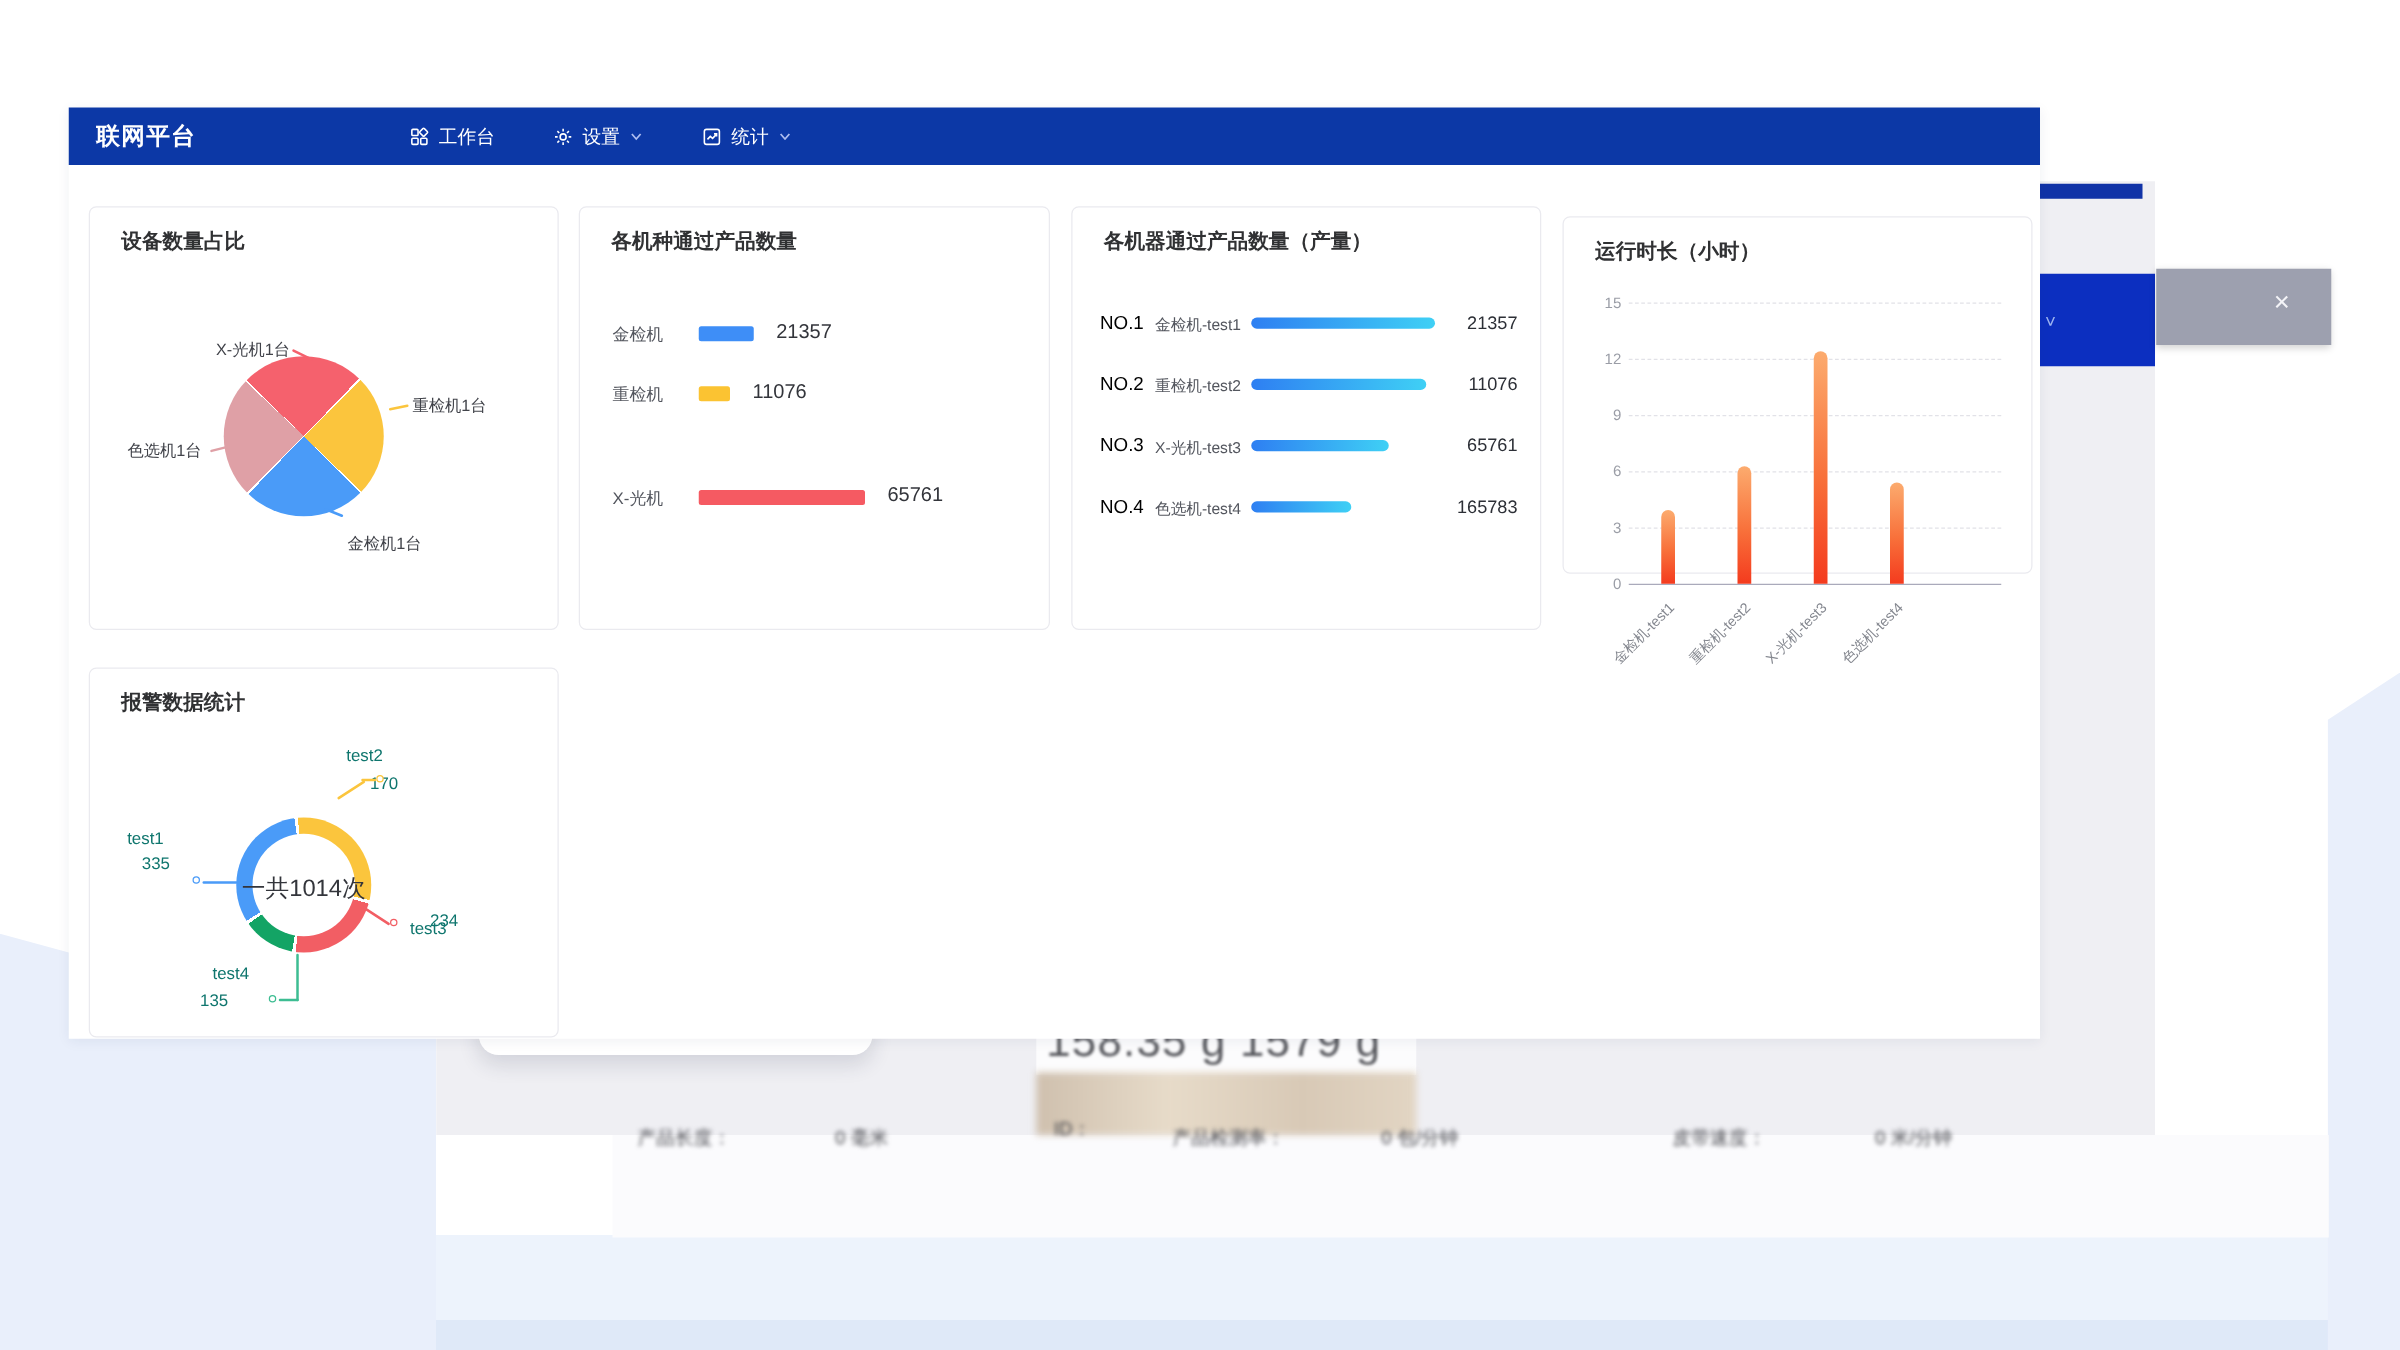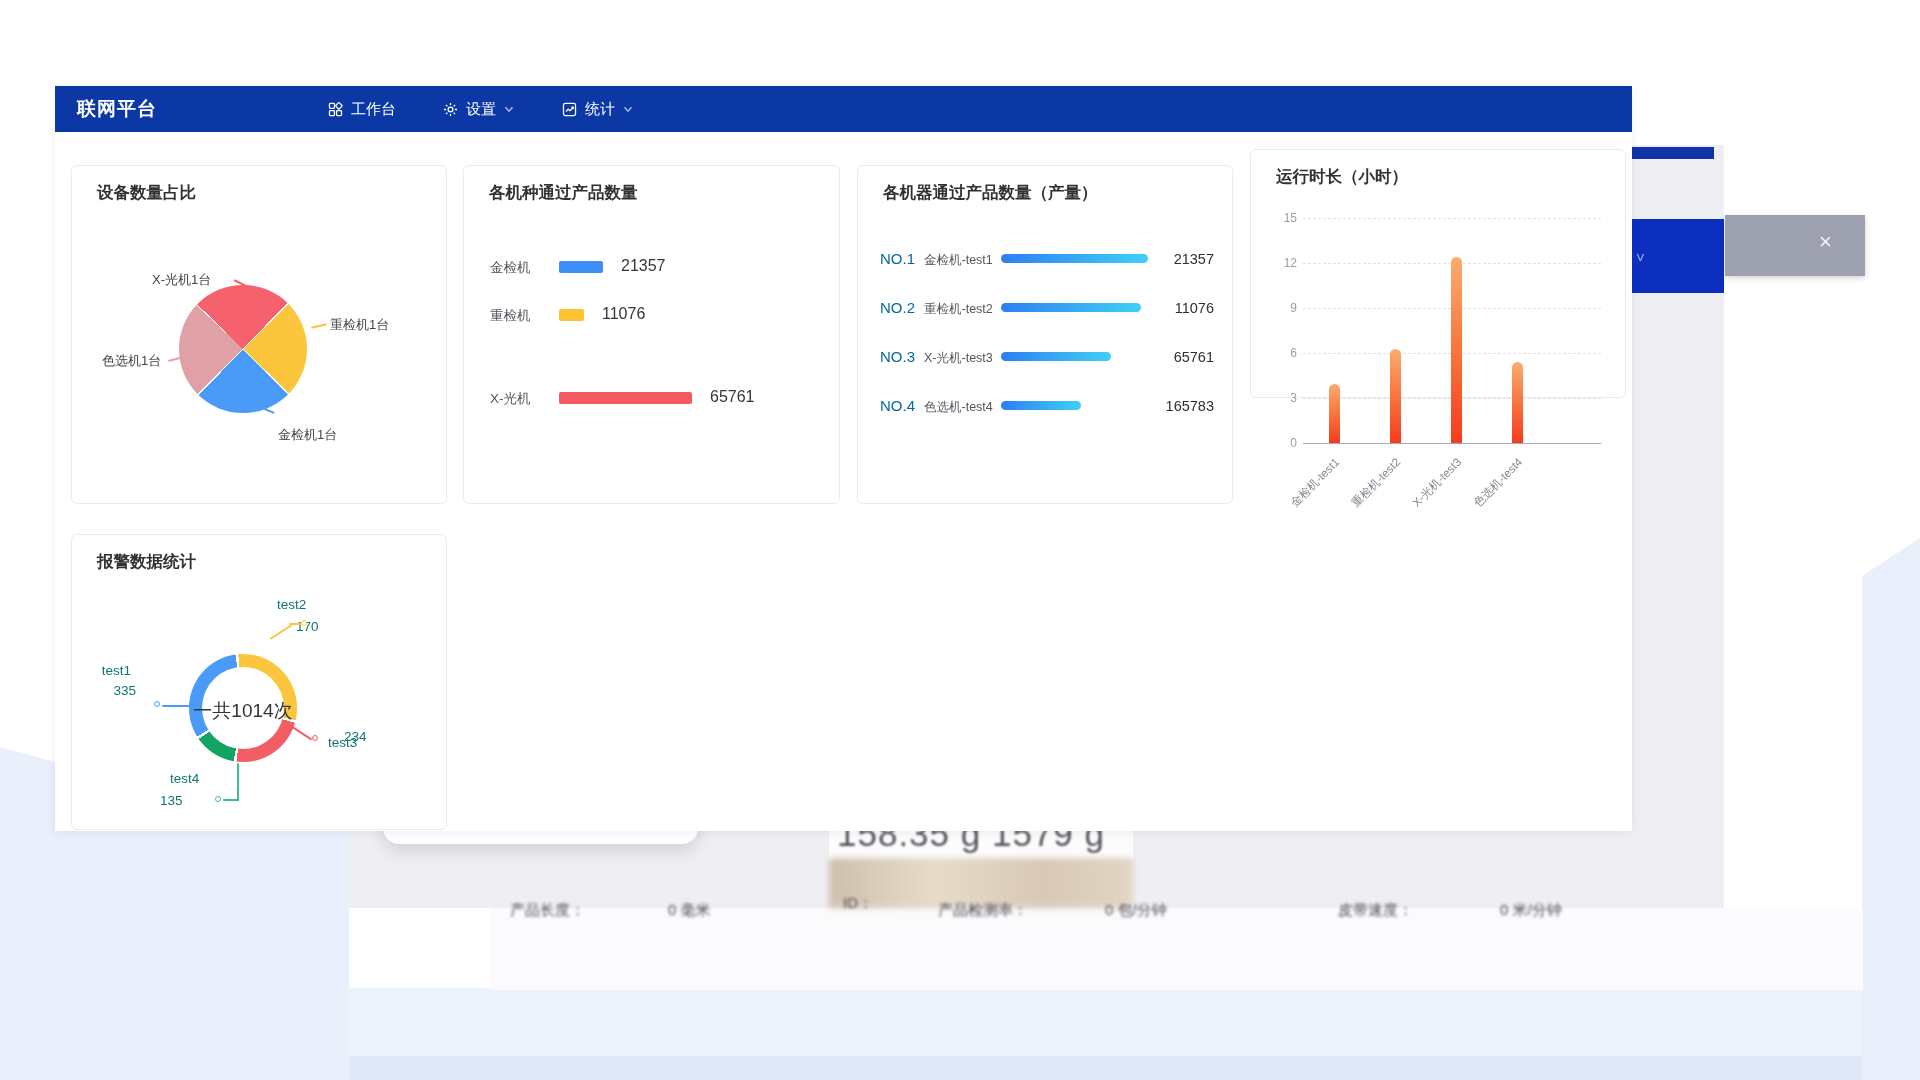--- a/index.html
+++ b/index.html
@@ -42,39 +42,39 @@
   .brand{margin-left:22px;color:#fff;font-size:19px;font-weight:bold;letter-spacing:1px;}
   .menu{display:flex;align-items:center;margin-left:170px;}
   .menu-item{display:flex;align-items:center;gap:7px;color:#fff;font-size:15px;margin-right:46px;cursor:pointer;}
   .menu-item svg{display:block;}
 
   .card{position:absolute;background:#fff;border:1px solid #eaeaef;border-radius:6px;}
   .card-title{position:absolute;left:25px;top:16px;font-size:16.5px;font-weight:bold;color:#303133;}
   #card1{left:16px;top:79px;width:376px;height:339px;}
   #card2{left:408px;top:79px;width:377px;height:339px;}
   #card3{left:802px;top:79px;width:376px;height:339px;}
-  #card4{left:1195px;top:63px;width:376px;height:249px;}
+  #card4{left:1195px;top:87px;width:376px;height:286px;}
   #card5{left:16px;top:448px;width:376px;height:296px;}
 
   
   .pie{position:absolute;left:107px;top:119px;width:128px;height:128px;border-radius:50%;
     background:conic-gradient(from -45.75deg,#f5616d 0 89.5deg,#fff 89.5deg 91deg,#fbc53d 91deg 179.5deg,
       #fff 179.5deg 181deg,#4a9bf8 181deg 269.5deg,#fff 269.5deg 271deg,#dfa0a6 271deg 359deg,#fff 359deg 360deg);}
   .pie-label{position:absolute;font-size:13px;color:#41434a;white-space:nowrap;}
   .tick{position:absolute;height:2px;border-radius:1px;}
 
   
   .c2row{position:absolute;left:0;width:100%;height:22px;}
   .c2label{position:absolute;left:26px;top:3px;font-size:13.5px;color:#53565e;}
   .c2bar{position:absolute;left:95px;top:5px;height:12px;border-radius:2px;}
   .c2val{position:absolute;top:1px;font-size:16px;color:#33353b;}
 
   
   .c3row{position:absolute;left:0;width:100%;height:20px;}
-  .c3rank{position:absolute;left:22px;top:1px;font-size:15px;color:#0369a1;text-align:center;}
+  .c3rank{position:absolute;left:22px;top:1px;font-size:15px;color:#000000;text-align:center;}
   .c3name{position:absolute;left:66px;top:3px;font-size:12.5px;color:#53565e;}
   .c3bar{position:absolute;left:143px;top:5px;height:9px;border-radius:4.5px;
     background:linear-gradient(90deg,#2e7ff2,#3fd0f5);}
   .c3val{position:absolute;right:18px;top:2px;font-size:14.5px;color:#2c2f36;}
 
   
   .gridline{position:absolute;left:52px;width:298px;border-top:1px dashed #e2e2e8;}
   .ytick{position:absolute;left:18px;width:28px;text-align:right;font-size:12px;color:#9a9da6;}
   .axis{position:absolute;left:52px;top:293px;width:298px;border-top:1px solid #aab;}
   .vbar{position:absolute;width:11px;border-radius:5.5px 5.5px 0 0;
@@ -172,21 +172,21 @@
                 <path d="M2.5 4.2l3.5 4 3.5-4" stroke="#aebdf0" stroke-width="1.4" fill="none"></path>
               </svg>
             </span>
         </div>
       </div>
     </div>
 
     <div class="card" id="card1">
       <div class="card-title">设备数量占比</div>
       <div class="pie"></div>
-      <div class="pie-label" style="left:80px;top:105px;width:80px;text-align:left;">X-光机1台</div>
+      <div class="pie-label" style="left:80px;top:105px;width:80px;text-align:right;">X-光机1台</div>
       <div class="tick" style="left:161px;top:117px;width:18px;background:#f5616d;transform:rotate(26deg);"></div>
       <div class="pie-label" style="left:258px;top:150px;">重检机1台</div>
       <div class="tick" style="left:239px;top:159px;width:16px;background:#fbc53d;transform:rotate(-12deg);"></div>
       <div class="pie-label" style="left:30px;top:186px;">色选机1台</div>
       <div class="tick" style="left:96px;top:192px;width:16px;background:#dfa0a6;transform:rotate(-14deg);"></div>
       <div class="pie-label" style="left:206px;top:240px;margin-top:20px;">金检机1台</div>
       <div class="tick" style="left:187px;top:243px;width:16px;background:#4a9bf8;transform:rotate(22deg);"></div>
     </div>
 
     <div class="card" id="card2">

